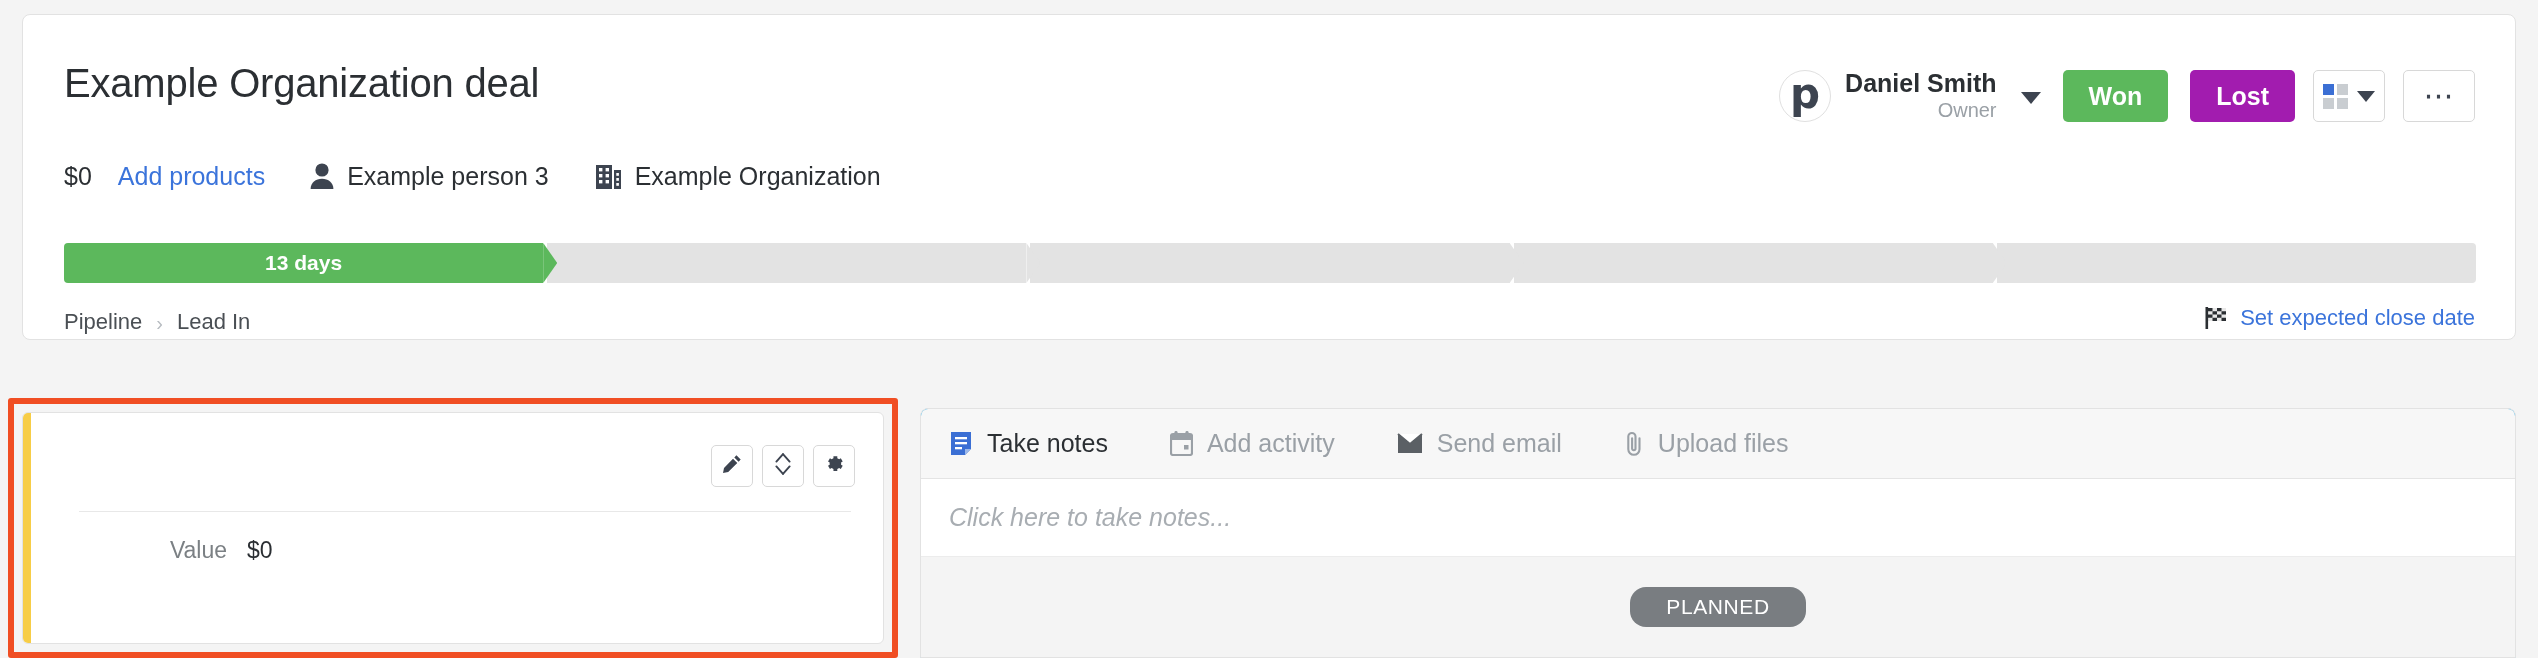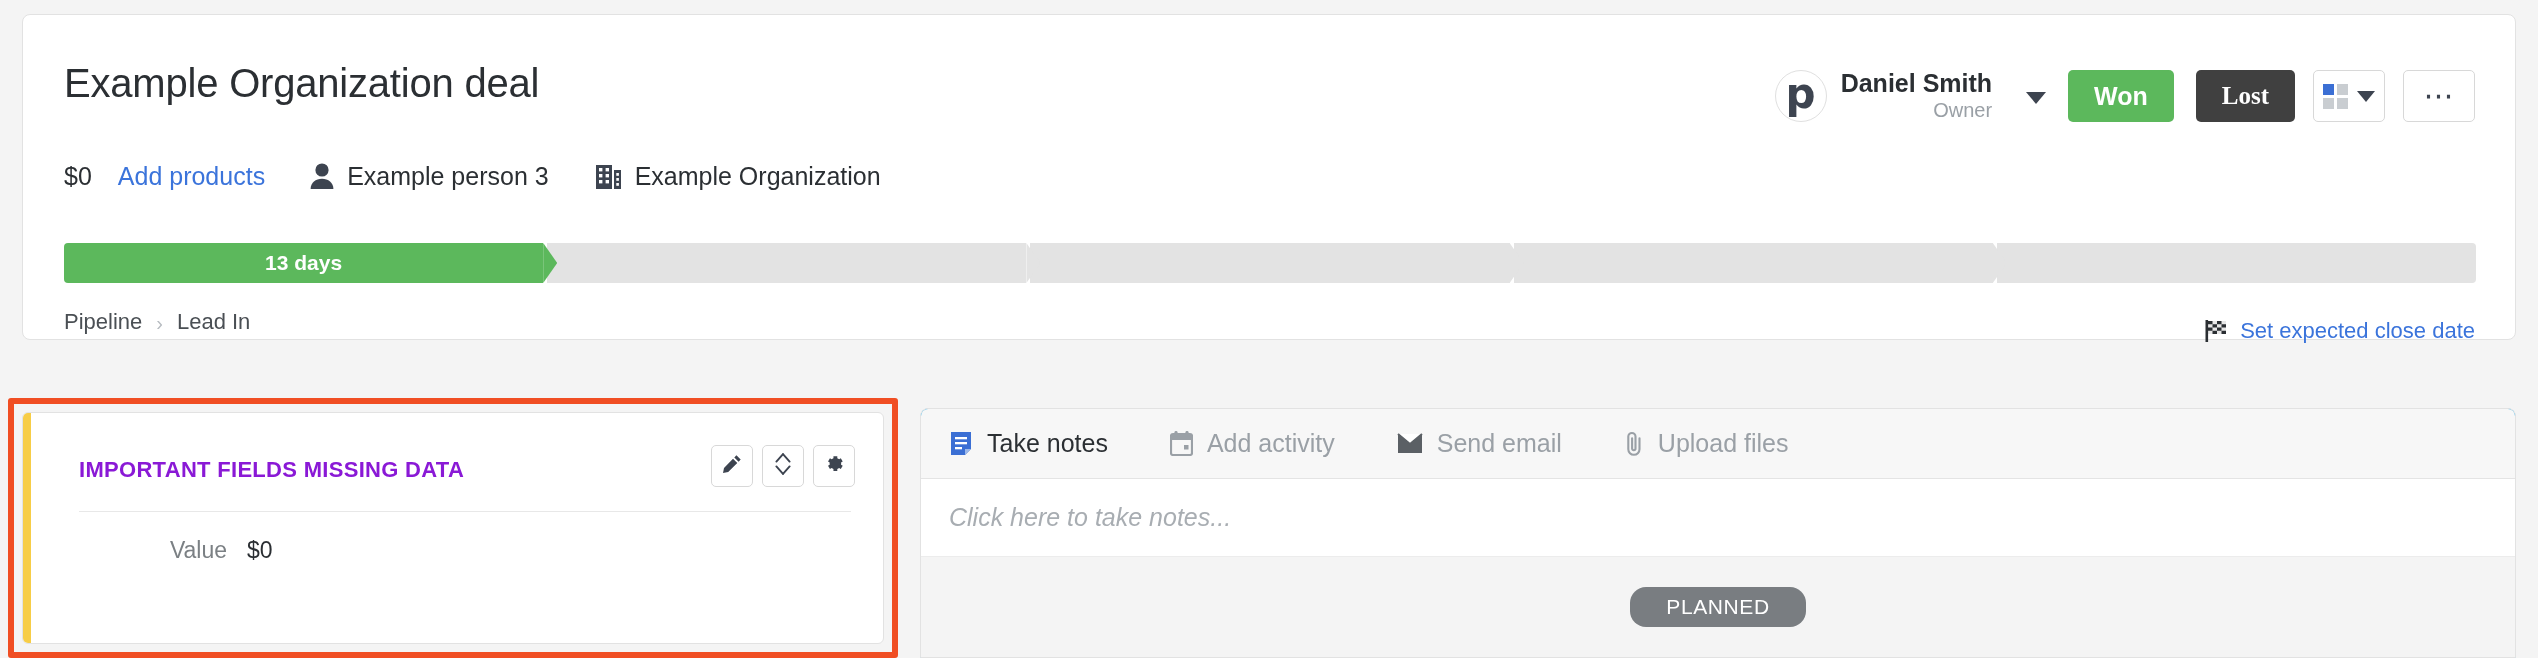--- a/index.html
+++ b/index.html
@@ -79,21 +79,21 @@
     margin-right: 14px;
     flex: none;
   }
   .avatar span {
     font-family: "DejaVu Sans", sans-serif;
     font-size: 42px; font-weight: 700;
     color: #3d4450;
     line-height: 36px;
     margin-top: -4px;
   }
-  .owner-names { display: flex; flex-direction: column; align-items: flex-end; margin-right: 16px; }
+  .owner-names { display: flex; flex-direction: column; align-items: flex-end; margin-right: 6px; }
   .owner-name { font-size: 25px; font-weight: 700; color: #2b2f33; line-height: 29px; }
   .owner-role { font-size: 20px; color: #9aa0a6; line-height: 25px; }
   .caret-down {
     width: 0; height: 0;
     border-left: 10px solid transparent;
     border-right: 10px solid transparent;
     border-top: 12px solid #3d4450;
     margin: 4px 0 0 18px;
     cursor: pointer;
   }
@@ -102,21 +102,21 @@
     border: none; border-radius: 5px;
     font-size: 25px; font-weight: 700;
     color: #ffffff;
     height: 52px;
     padding: 0 26px;
     margin-left: 22px;
     cursor: pointer;
     font-family: "Liberation Sans", sans-serif;
   }
   .btn-won  { background: #5cb85c; }
-  .btn-lost { background: #404040; font-family: Liberation Serif, serif; }
+  .btn-lost { background: #a21caf; }
 
   .btn-plain {
     height: 52px; min-width: 72px;
     background: #ffffff;
     border: 1px solid #d8d8d8;
     border-radius: 5px;
     margin-left: 18px;
     display: flex; align-items: center; justify-content: center;
     gap: 9px;
     cursor: pointer;
@@ -171,21 +171,21 @@
     position: absolute;
     left: 41px; top: 294px;
     display: flex; align-items: flex-end;
     font-size: 22px; color: #4a4f54;
   }
   .crumbs .sep { color: #b7bcc1; margin: 0 14px; font-size: 20px; }
   .crumbs .crumb { cursor: pointer; }
 
   .close-date {
     position: absolute;
-    right: 40px; top: 303px;
+    right: 40px; top: 290px;
     display: flex; align-items: center;
     font-size: 22px; color: #3b74db;
     cursor: pointer;
   }
   .close-date .flag { margin-right: 12px; display: flex; }
 
   
   .annot {
     position: absolute;
     left: 8px; top: 398px;
@@ -416,21 +416,20 @@
     </span>
     <span>Set expected close date</span>
   </div>
 </div>
 
 <div class="annot"></div>
 
 <div class="fields-card">
   <div class="accent"></div>
 
-  <div class="fields-head">IMPORTANT FIELDS MISSING DATA</div>
 
   <div class="head-btns">
     <div class="sq-btn">
       <span>
         <svg width="20" height="20" viewBox="0 0 20 20">
             <path d="M14.4 1.3l4.3 4.3-2.1 2.1-4.3-4.3zM11 4.7l4.3 4.3-9.1 9.1L1 19.1l1-5.2z" fill="#3d4450"></path>
           </svg>
       </span>
     </div>
     <div class="sq-btn">

